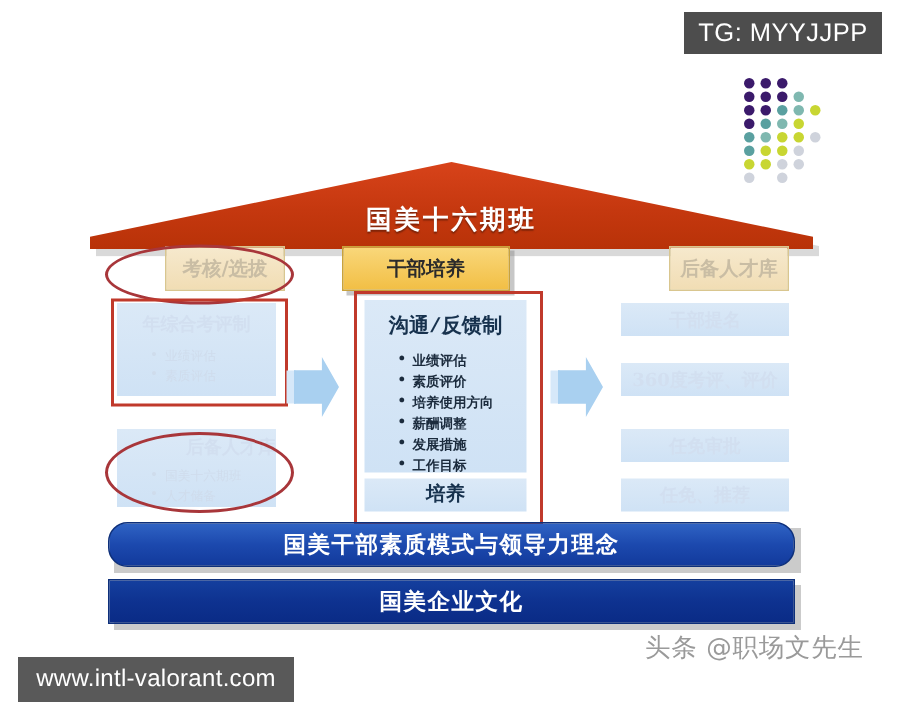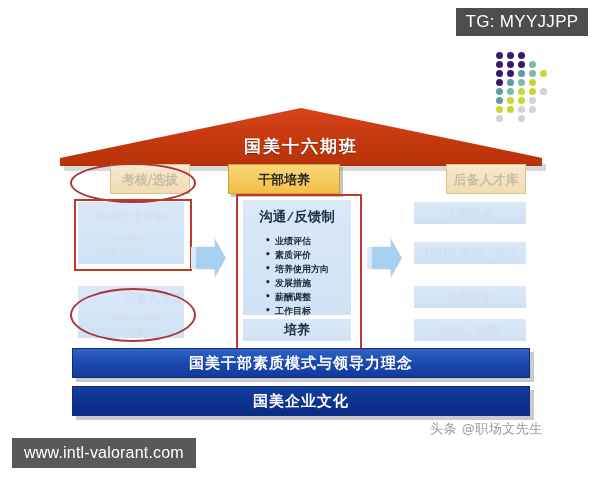--- a/index.html
+++ b/index.html
@@ -129,29 +129,29 @@
   
   .bar{position:absolute;left:72px;width:458px;height:30px;}
   .bar .sh{position:absolute;left:4px;top:4px;width:458px;height:30px;background:#a9a9a9;opacity:.6;}
   .bar .fg{
     position:absolute;left:0;top:0;width:458px;height:30px;
     display:flex;align-items:center;justify-content:center;
     color:#ffffff;font-size:15px;font-weight:bold;letter-spacing:1px;
     font-family:"DejaVu Serif","Liberation Serif",serif;
     border:1px solid #0d2f7a;box-sizing:border-box;
   }
-  .bar1 .fg{background:linear-gradient(180deg,#2f63c4 0%,#1c49ae 50%,#123a9c 100%);}
+  .bar1 .fg{background:linear-gradient(180deg,#2f63c4 0%,#1c49ae 50%,#123a9c 100%);border-radius:13px;}
   .bar2 .fg{background:linear-gradient(180deg,#143f9e 0%,#0e3290 50%,#0a2b86 100%);}
   .bar1{top:348px;}
   .bar2{top:386px;}
 
   
   .watermark{
     position:absolute;left:430px;top:420px;
-    font-size:13px;color:#9a9a9a;letter-spacing:.5px;
+    font-size:17px;color:#9a9a9a;letter-spacing:.5px;
     font-family:"DejaVu Sans","Liberation Sans",sans-serif;
   }
   .url-bar{
     position:absolute;left:12px;top:438px;width:184px;height:30px;
     background:#595959;color:#ffffff;
     font-size:16px;line-height:30px;text-align:center;letter-spacing:.2px;
   }
 </style>
 </head>
 <body>
@@ -240,22 +240,22 @@
     <div class="tail"></div>
       <div class="body"></div>
   </div>
 
   <div class="blk m-b1">
     <div class="blk-title">沟通/反馈制</div>
     <ul class="bullets">
       <li>业绩评估</li>
       <li>素质评价</li>
       <li>培养使用方向</li>
+      <li>薪酬调整</li>
       <li>发展措施</li>
-      <li>薪酬调整</li>
       <li>工作目标</li>
     </ul>
   </div>
   <div class="blk m-b2">
     <div class="blk-title">培养</div>
   </div>
   <div class="redbox" style="left:236px;top:194px;width:122px;height:152px;"></div>
 
   <div class="blk blk-faded r-b" style="top:202px;">
     <div class="blk-title">干部提名</div>

